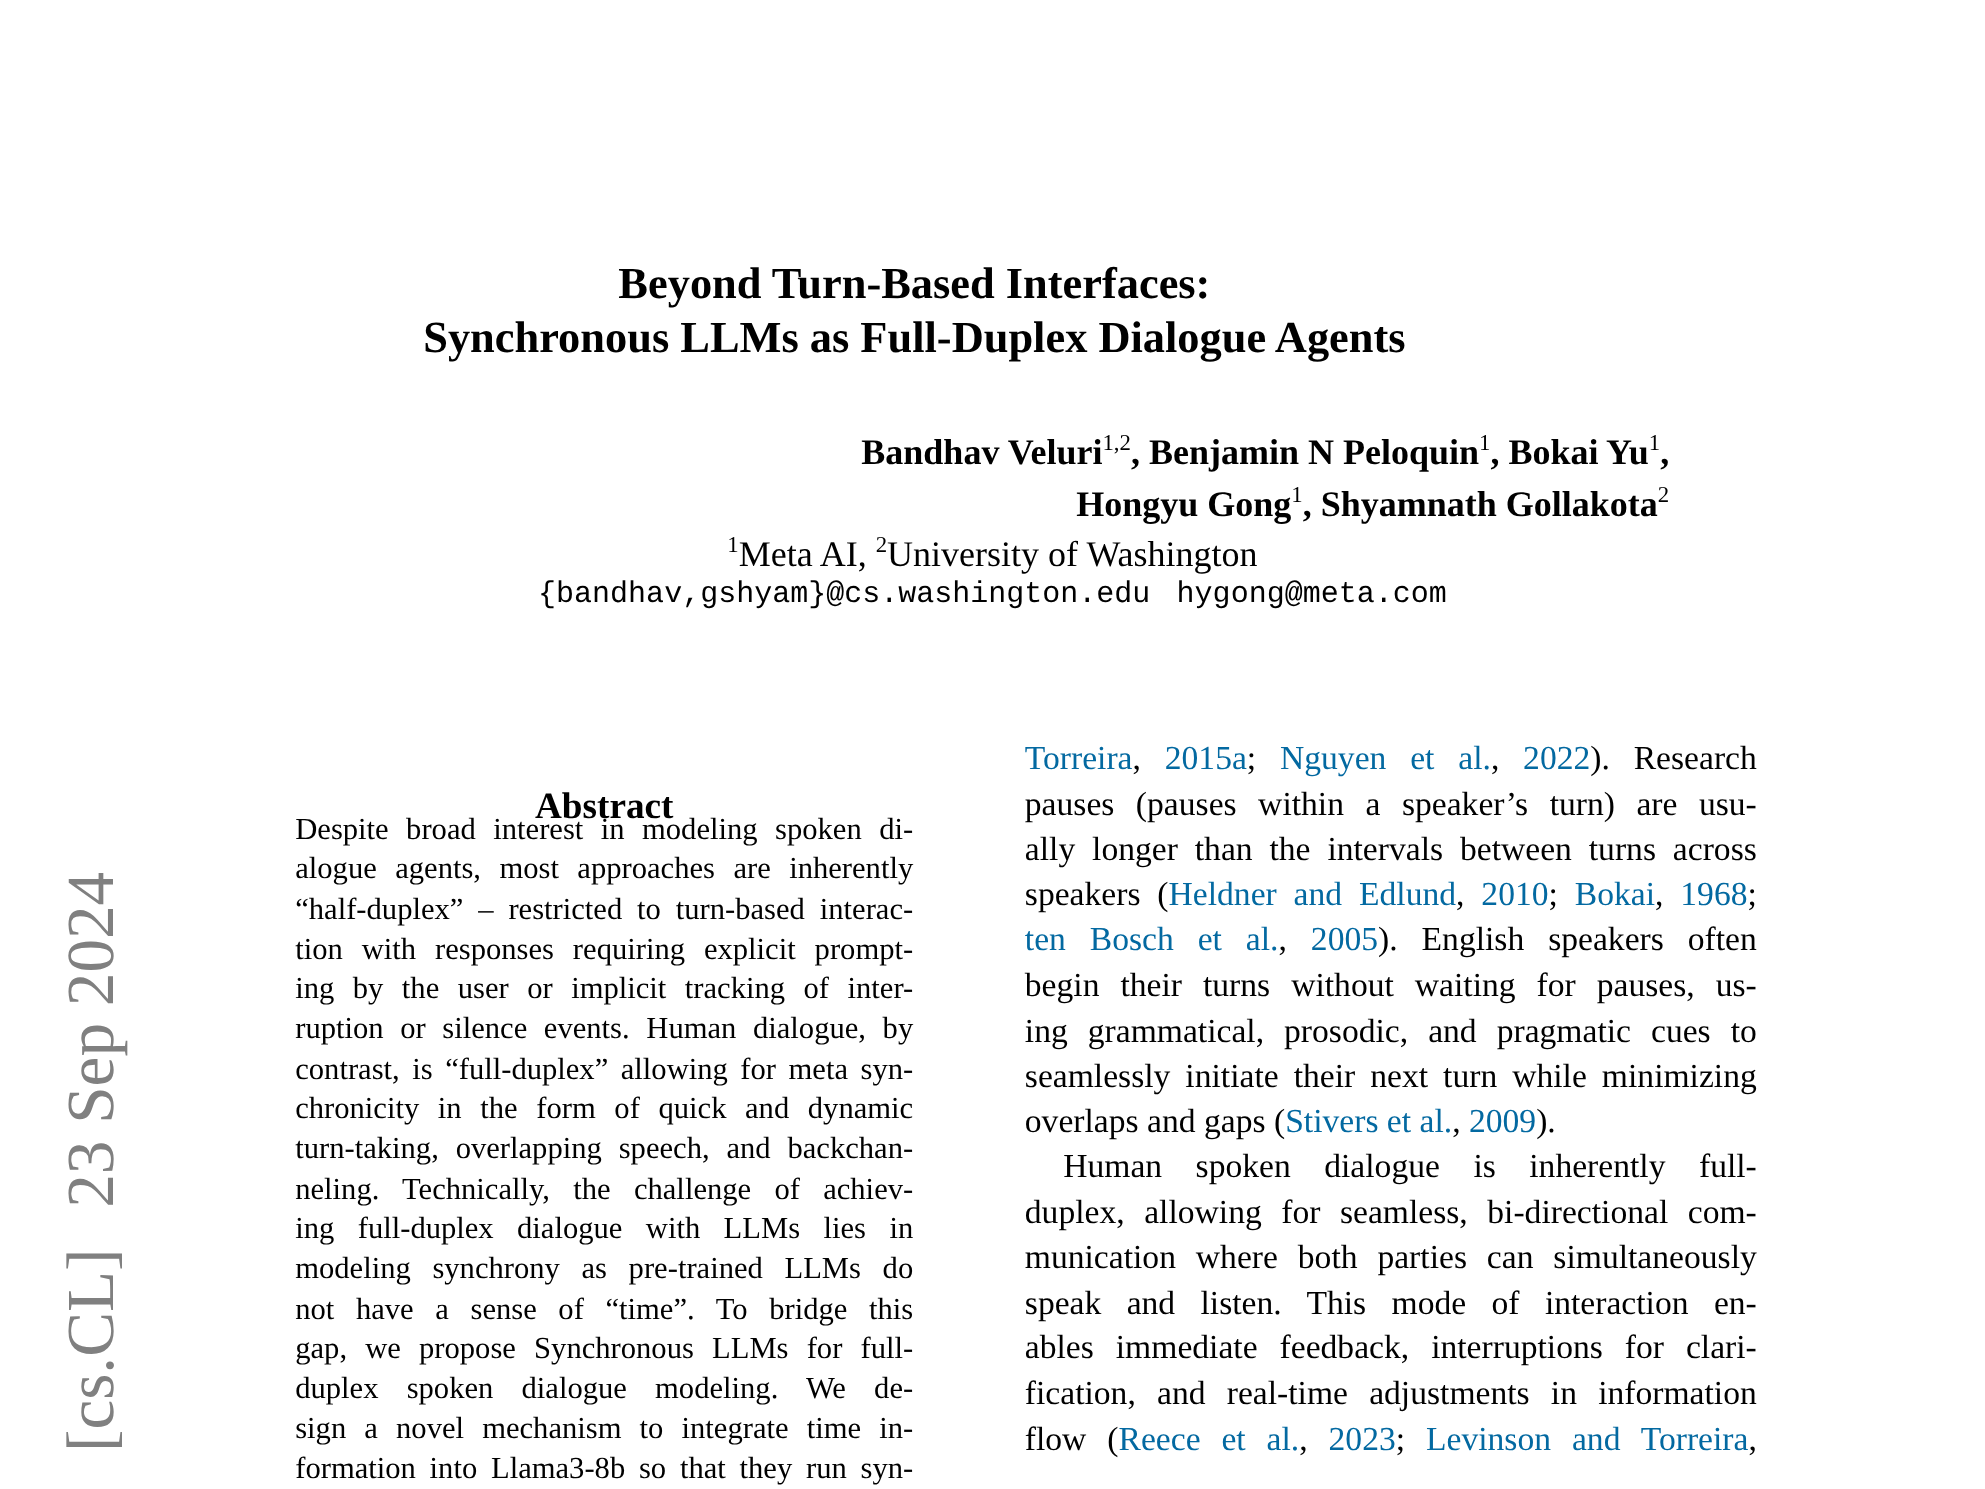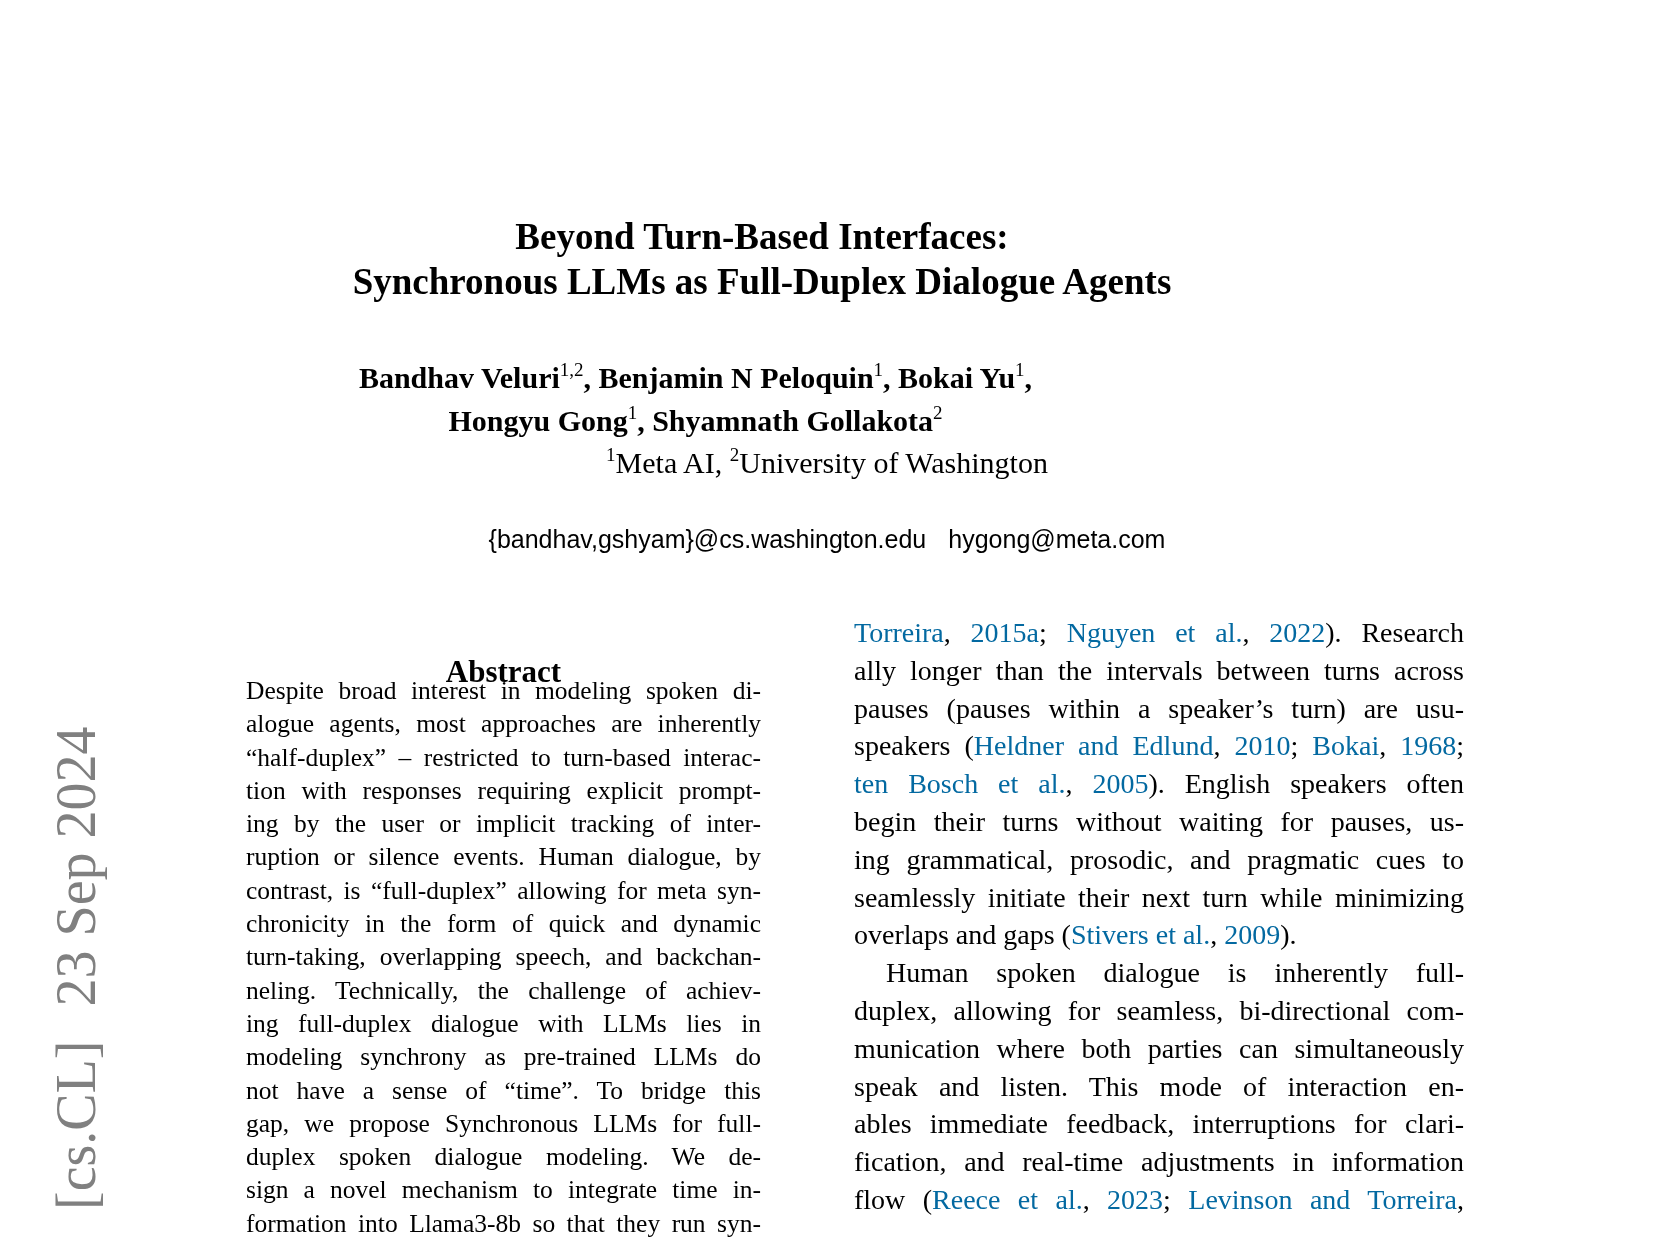--- a/index.html
+++ b/index.html
@@ -1,25 +1,25 @@
 <!DOCTYPE html>
 <html><head>
 <meta charset="utf-8">
 <style>
   html, body { margin:0; padding:0; background:#ffffff; }
   body { width:1654px; height:1241px; position:relative; overflow:hidden;
          font-family:"Liberation Serif","DejaVu Serif",serif; color:#000; }
   .title { position:absolute; left:0; width:1524px; top:214px; text-align:center;
            font-weight:bold; font-size:37px; line-height:45px; }
-  .authors { position:absolute; left:0; width:1391px; top:358px; text-align:center;
+  .authors { position:absolute; left:0; width:1391px; top:358px; text-align:right;
              font-weight:bold; font-size:30px; line-height:39px; }
   .authors sup, .affil sup { font-size:19px; font-weight:normal; vertical-align:0; position:relative; top:-12px; }
   .affil { position:absolute; left:0; width:1654px; top:436px; text-align:center; font-size:30px; line-height:54px; }
   .emails { position:absolute; left:0; width:1654px; top:478px; text-align:center;
-            font-family:Liberation Sans, sans-serif; font-size:25px; line-height:36px; word-spacing:2px;margin-top:43px; }
+            font-family:Liberation Mono, monospace; font-size:25px; line-height:36px; word-spacing:2px; }
   .emails span + span { margin-left:22px; }
   .abs-head { position:absolute; left:246px; width:515px; top:612px; text-align:center;
               font-weight:bold; font-size:31px; line-height:40px;margin-top:40px; }
   .abs-body { position:absolute; left:246px; width:515px; top:674px; font-size:25.5px; line-height:33.3px; }
   .col2 { position:absolute; left:854px; width:610px; top:614px; font-size:28px; line-height:37.8px; }
   .line { display:block; white-space:nowrap; text-align:justify; text-align-last:justify; height:33.3px; }
   .col2 .line { height:37.8px; }
   .line.last { text-align-last:left; }
   .line.indent { padding-left:32px; }
   .cite { color:#0369a1; }
@@ -72,22 +72,22 @@
     <span class="line">modeling synchrony as pre-trained LLMs do</span>
     <span class="line">not have a sense of “time”.  To bridge this</span>
     <span class="line">gap, we propose Synchronous LLMs for full-</span>
     <span class="line">duplex spoken dialogue modeling.  We de-</span>
     <span class="line">sign a novel mechanism to integrate time in-</span>
     <span class="line">formation into Llama3-8b so that they run syn-</span>
   </div>
 
 <div class="col2" id="col2">
     <span class="line"><span class="cite">Torreira</span><span>, </span><span class="cite">2015a</span><span>; </span><span class="cite">Nguyen et al.</span><span>, </span><span class="cite">2022</span><span>).  Research</span></span>
+    <span class="line"><span>pauses (pauses within a speaker’s turn) are usu-</span></span>
     <span class="line"><span>ally longer than the intervals between turns across</span></span>
-    <span class="line"><span>pauses (pauses within a speaker’s turn) are usu-</span></span>
     <span class="line"><span>speakers (</span><span class="cite">Heldner and Edlund</span><span>, </span><span class="cite">2010</span><span>; </span><span class="cite">Bokai</span><span>, </span><span class="cite">1968</span><span>;</span></span>
     <span class="line"><span class="cite">ten Bosch et al.</span><span>, </span><span class="cite">2005</span><span>).  English speakers often</span></span>
     <span class="line"><span>begin their turns without waiting for pauses, us-</span></span>
     <span class="line"><span>ing grammatical, prosodic, and pragmatic cues to</span></span>
     <span class="line"><span>seamlessly initiate their next turn while minimizing</span></span>
     <span class="line last"><span>overlaps and gaps (</span><span class="cite">Stivers et al.</span><span>, </span><span class="cite">2009</span><span>).</span></span>
     <span class="line indent"><span>Human spoken dialogue is inherently full-</span></span>
     <span class="line"><span>duplex, allowing for seamless, bi-directional com-</span></span>
     <span class="line"><span>munication where both parties can simultaneously</span></span>
     <span class="line"><span>speak and listen.  This mode of interaction en-</span></span>

